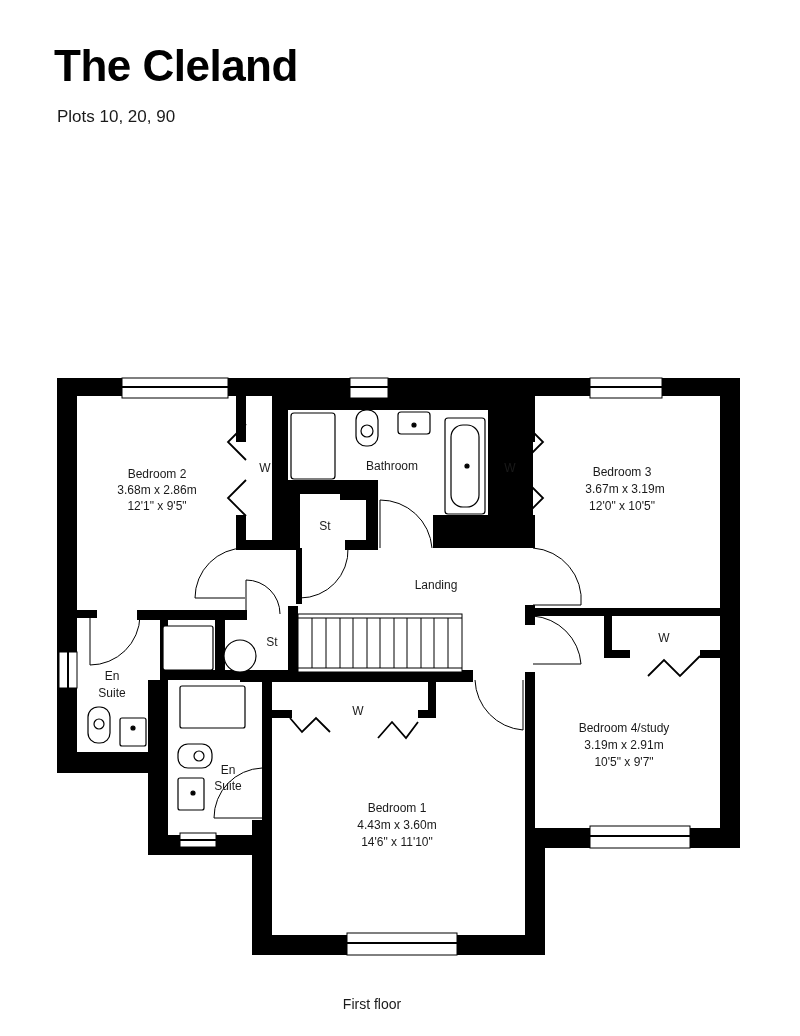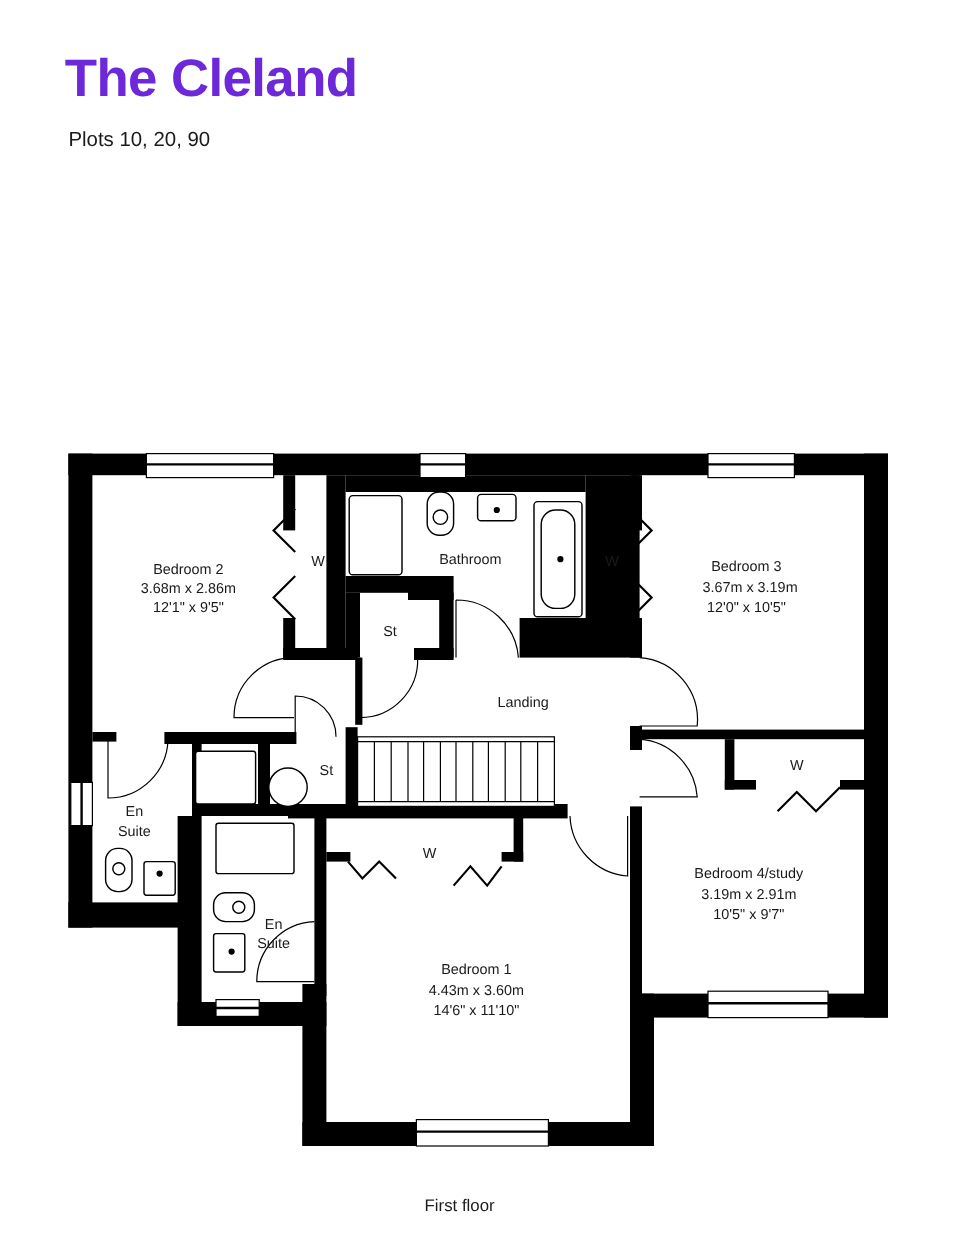--- a/index.html
+++ b/index.html
@@ -1,20 +1,20 @@
 <!DOCTYPE html>
 <html><head>
 <meta charset="utf-8">
 <style>
   html, body { margin: 0; padding: 0; background: #ffffff; }
   body { width: 800px; height: 1036px; position: relative; overflow: hidden; font-family: "Liberation Sans", sans-serif; color: #1a1a1a; }
-  .title { position: absolute; left: 54px; top: 44px; font-size: 44px; font-weight: bold; color: #6d28d9; letter-spacing: -0.5px; margin: 0; line-height: 1; }
+  .title { position: absolute; left: 54px; top: 44px; font-size: 44px; font-weight: bold; color: #000000; letter-spacing: -0.5px; margin: 0; line-height: 1; }
   .subtitle { position: absolute; left: 54px; top: 104px; font-size: 17px; color: #1a1a1a; margin: 3px; }
   .plan { position: absolute; left: 0; top: 0; }
-  .floor-label { position: absolute; left: 11px; width: 744px; top: 996px; text-align: center; font-size: 14px; color: #1a1a1a; }
+  .floor-label { position: absolute; left: 0; width: 744px; top: 996px; text-align: center; font-size: 14px; color: #1a1a1a; }
   svg text { font-family: "Liberation Sans", sans-serif; fill: #1a1a1a; }
 </style>
 </head>
 <body>
 
 <h1 class="title">The Cleland</h1>
 <p class="subtitle">Plots 10, 20, 90</p>
 
 <svg class="plan" width="800" height="1036" viewBox="0 0 800 1036" xmlns="http://www.w3.org/2000/svg">
   <g fill="#000">

